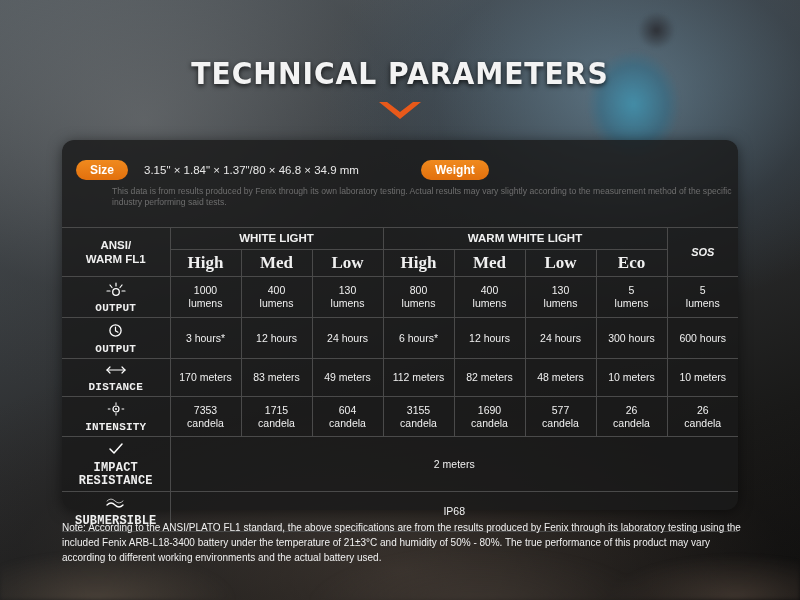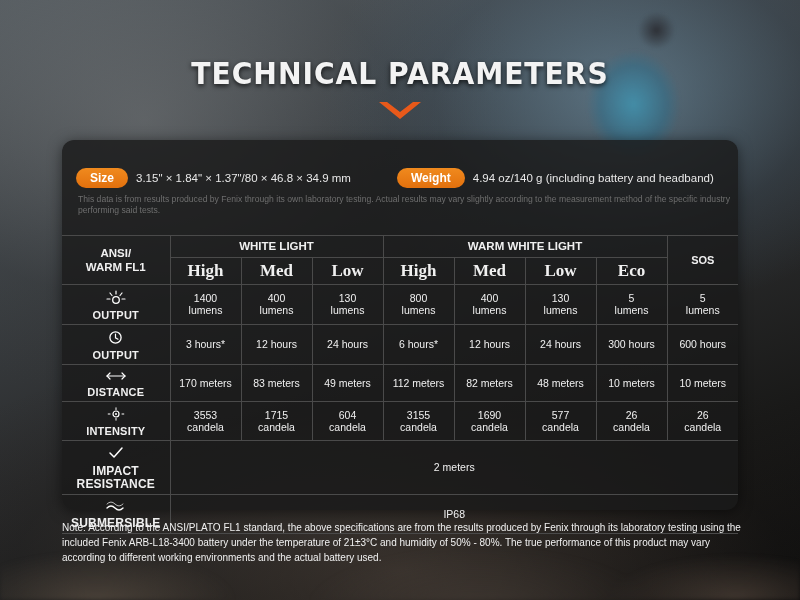--- a/index.html
+++ b/index.html
@@ -58,42 +58,43 @@
     width: 676px; height: 370px;
     background: rgba(26,26,26,0.82);
     border-radius: 12px;
     box-shadow: 0 2px 14px rgba(0,0,0,0.5);
     padding: 0;
   }
 
   .top-row {
     display: flex;
     align-items: center;
-    padding: 28px 14px 2px 14px;
+    padding: 20px 14px 2px 14px;
     font-size: 11.5px;
     color: #e8e8e8;
-    gap: 8px;
+    gap: 16px;
   }
   .pill {
     background: linear-gradient(180deg, #f08a1e 0%, #e2700d 100%);
     color: #fff;
     font-weight: bold;
     font-size: 12px;
     border-radius: 12px;
     padding: 3px 14px;
     white-space: nowrap;
   }
   .topval { white-space: nowrap; }
   .spacer-w { width: 30px; }
 
   .disclaimer {
     padding: 4px 0 6px 16px;
     font-size: 8.6px;
     line-height: 1.3;
     color: #6e6e6e;
+    margin-left: 34px;
   }
 
   table.params {
     width: 100%;
     border-collapse: collapse;
     table-layout: fixed;
     font-size: 10.5px;
     margin-top: 13px;
   }
   table.params th, table.params td {
@@ -121,26 +122,28 @@
     color: #f2911f;
     font-weight: bold;
     font-size: 17px;
     padding: 5px 2px;
     font-family: Liberation Serif, serif;
   }
   .hdr-sos {
     color: #f2911f;
     font-weight: bold;
     font-size: 11px;
+    font-style: italic;
   }
   .rowlabel {
     font-weight: bold;
     font-size: 11px;
     letter-spacing: 0.2px;
     line-height: 1.1;
+    font-family: Liberation Mono, monospace;
   }
   .rowlabel .ic { display: block; margin: 2px auto 2px auto; }
   .rowlabel.small { font-size: 12px; }
   .cellval { line-height: 1.2; font-size: 10.5px; }
   .cellval .u { display: block; }
   .r-tall td { height: 34px; }
   .r-mid td { height: 30px; }
 
   .notes {
     position: absolute;
@@ -166,21 +169,20 @@
   </svg>
 </div>
 
 <div class="panel">
 
   <div class="top-row">
     <span class="pill">Size</span>
     <span class="topval">3.15" × 1.84" × 1.37"/80 × 46.8 × 34.9 mm</span>
     <span class="spacer-w"></span>
     <span class="pill">Weight</span>
-    <span class="topval">4.94 oz/140 g (including battery and headband)</span>
   </div>
 
   <div class="disclaimer">This data is from results produced by Fenix through its own laboratory testing. Actual results may vary slightly according to the measurement method of the specific industry performing said tests.</div>
 
   <table class="params">
     <tbody>
         <tr>
       <th class="col-label hdr-main" rowspan="2">
         <span>ANSI/</span><br>
         <span>WARM FL1</span>
@@ -208,21 +210,21 @@
                   <line x1="4" y1="3" x2="6" y2="5.5"></line>
                   <line x1="16" y1="3" x2="14" y2="5.5"></line>
                   <line x1="1" y1="9" x2="4" y2="9"></line>
                   <line x1="19" y1="9" x2="16" y2="9"></line>
                 </g>
                 <circle cx="10" cy="10" r="3.3" fill="none" stroke="#ffffff" stroke-width="1.3"></circle>
               </svg>
         </span>
         <span>OUTPUT</span>
       </td>
-      <td class="cellval"><span>1400</span><span class="u">lumens</span></td>
+      <td class="cellval"><span>1000</span><span class="u">lumens</span></td>
       <td class="cellval"><span>400</span><span class="u">lumens</span></td>
       <td class="cellval"><span>130</span><span class="u">lumens</span></td>
       <td class="cellval"><span>800</span><span class="u">lumens</span></td>
       <td class="cellval"><span>400</span><span class="u">lumens</span></td>
       <td class="cellval"><span>130</span><span class="u">lumens</span></td>
       <td class="cellval"><span>5</span><span class="u">lumens</span></td>
       <td class="cellval"><span>5</span><span class="u">lumens</span></td>
     </tr>
 
     <tr class="r-mid">
@@ -277,21 +279,21 @@
                 <g stroke="#ffffff" stroke-width="1" stroke-linecap="round">
                   <line x1="9" y1="0.8" x2="9" y2="2.6"></line>
                   <line x1="9" y1="11.4" x2="9" y2="13.2"></line>
                   <line x1="1.2" y1="7" x2="3" y2="7"></line>
                   <line x1="15" y1="7" x2="16.8" y2="7"></line>
                 </g>
               </svg>
         </span>
         <span>INTENSITY</span>
       </td>
-      <td class="cellval"><span>3553</span><span class="u">candela</span></td>
+      <td class="cellval"><span>7353</span><span class="u">candela</span></td>
       <td class="cellval"><span>1715</span><span class="u">candela</span></td>
       <td class="cellval"><span>604</span><span class="u">candela</span></td>
       <td class="cellval"><span>3155</span><span class="u">candela</span></td>
       <td class="cellval"><span>1690</span><span class="u">candela</span></td>
       <td class="cellval"><span>577</span><span class="u">candela</span></td>
       <td class="cellval"><span>26</span><span class="u">candela</span></td>
       <td class="cellval"><span>26</span><span class="u">candela</span></td>
     </tr>
 
     <tr class="r-mid">

